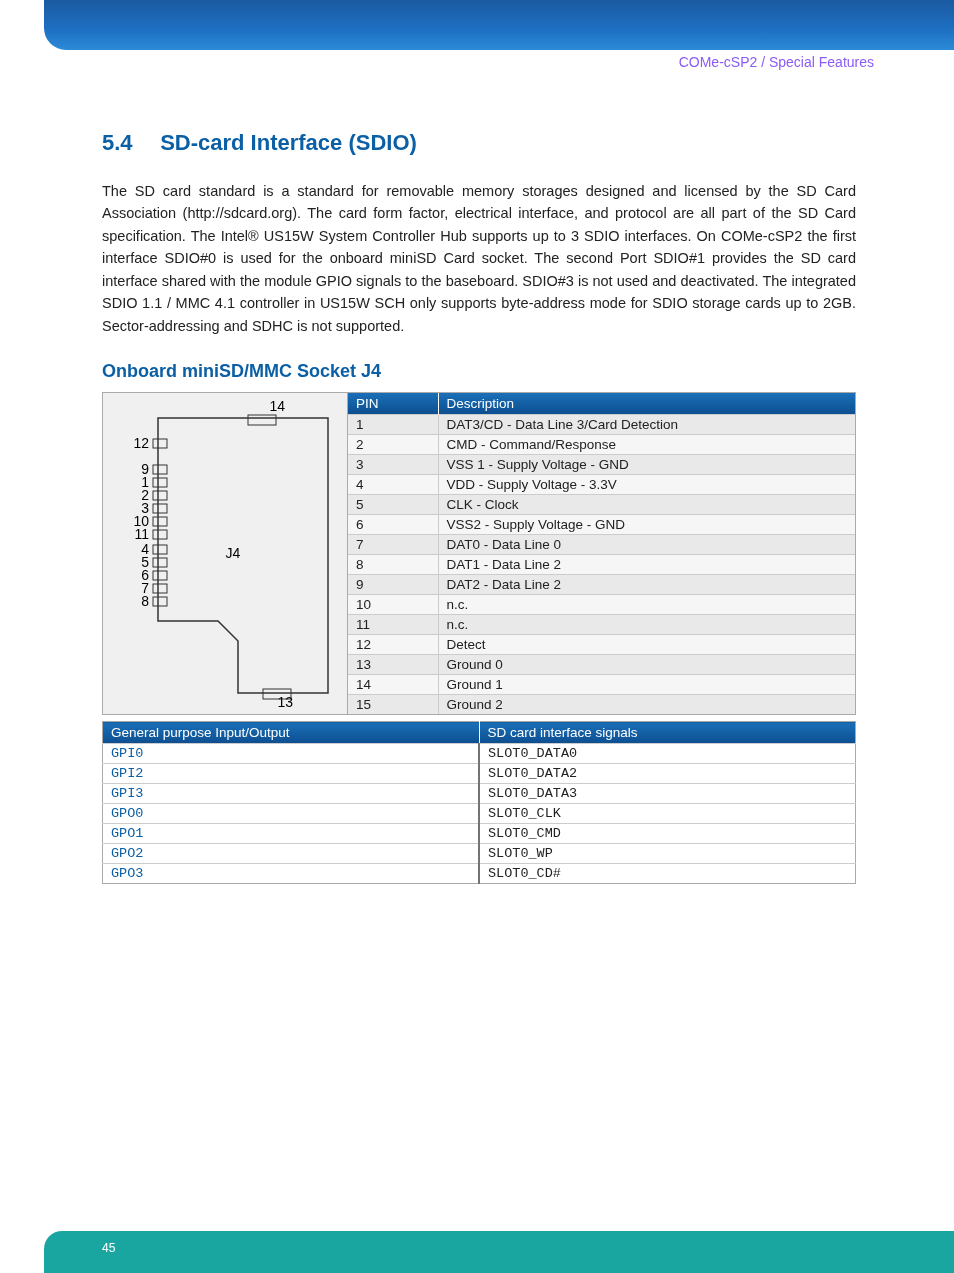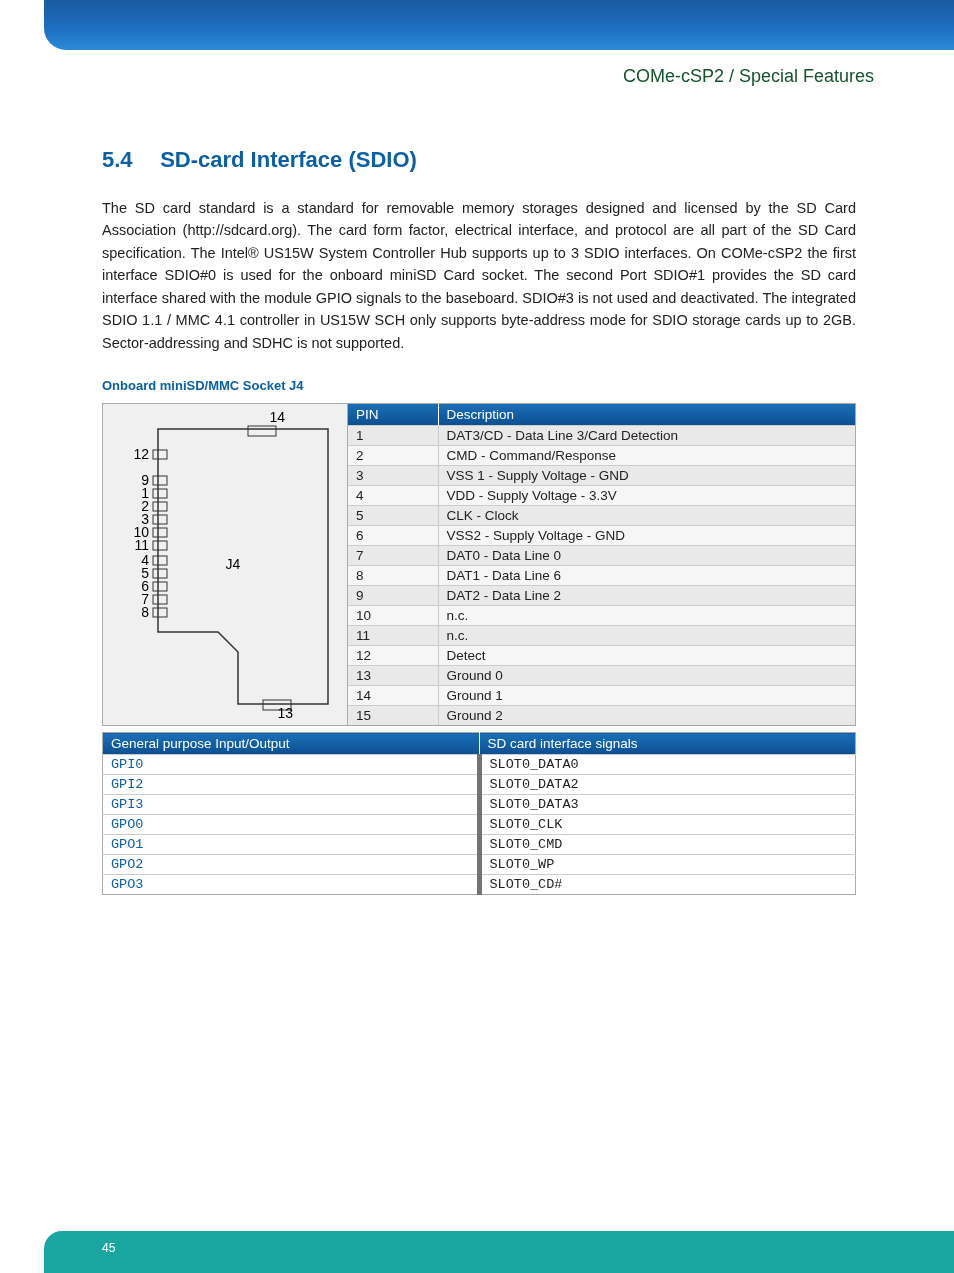--- a/index.html
+++ b/index.html
@@ -14,23 +14,23 @@
     }
     .top-banner {
       background: linear-gradient(to bottom, #1a5aa0 0%, #1e70c3 60%, #2c8bd8 100%);
       height: 50px;
       border-bottom-left-radius: 22px;
       margin-left: 44px;
       margin-right: 0;
     }
     .header-right {
       text-align: right;
-      padding: 16px 80px 0 0;
-      font-size: 18px;
-      color: #14532d;
+      padding: 4px 80px 0 0;
+      font-size: 14px;
+      color: #8b5cf6;
     }
     .content {
       padding: 60px 98px 16px 102px;
     }
     h2.section-title {
       color: #0b5fa5;
       font-weight: bold;
       font-size: 22px;
       margin-bottom: 24px;
     }
@@ -56,21 +56,21 @@
     }
     ul.bullets li::before {
       content: "»";
       position: absolute;
       left: 0;
       color: #333;
     }
     h3.subheading {
       color: #0b5fa5;
       font-weight: bold;
-      font-size: 13px;
+      font-size: 18px;
       margin: 24px 0 10px 0;
     }
     
     .table-wrap {
       border: 1px solid #aaa;
       display: flex;
       margin-bottom: 6px;
     }
     .diagram-cell {
       width: 245px;
@@ -121,21 +121,21 @@
       text-align: left;
       padding: 3px 8px;
       font-size: 13.5px;
       border-right: 1px solid #fff;
     }
     .gpio-table th:last-child { border-right: none; }
     .gpio-table td {
       padding: 2px 8px;
       font-size: 13.5px;
       border-top: 1px solid #ccc;
-      border-right: 5px solid #737373;
+      border-right: 2px solid #737373;
       font-family: "Courier New", monospace;
     }
     .gpio-table td:last-child { border-right: none; }
     .gpio-table td.gpio-name { color: #0b5fa5; }
     .gpio-table td:first-child { width: 50%; }
 
     .footer {
       position: absolute;
       bottom: 0;
       left: 44px;
@@ -240,21 +240,21 @@
           <tr>
             <td class="pin-col">6</td>
             <td>VSS2 - Supply Voltage - GND</td>
           </tr>
           <tr>
             <td class="pin-col">7</td>
             <td>DAT0 - Data Line 0</td>
           </tr>
           <tr>
             <td class="pin-col">8</td>
-            <td>DAT1 - Data Line 6</td>
+            <td>DAT1 - Data Line 2</td>
           </tr>
           <tr>
             <td class="pin-col">9</td>
             <td>DAT2 - Data Line 2</td>
           </tr>
           <tr>
             <td class="pin-col">10</td>
             <td>n.c.</td>
           </tr>
           <tr>

